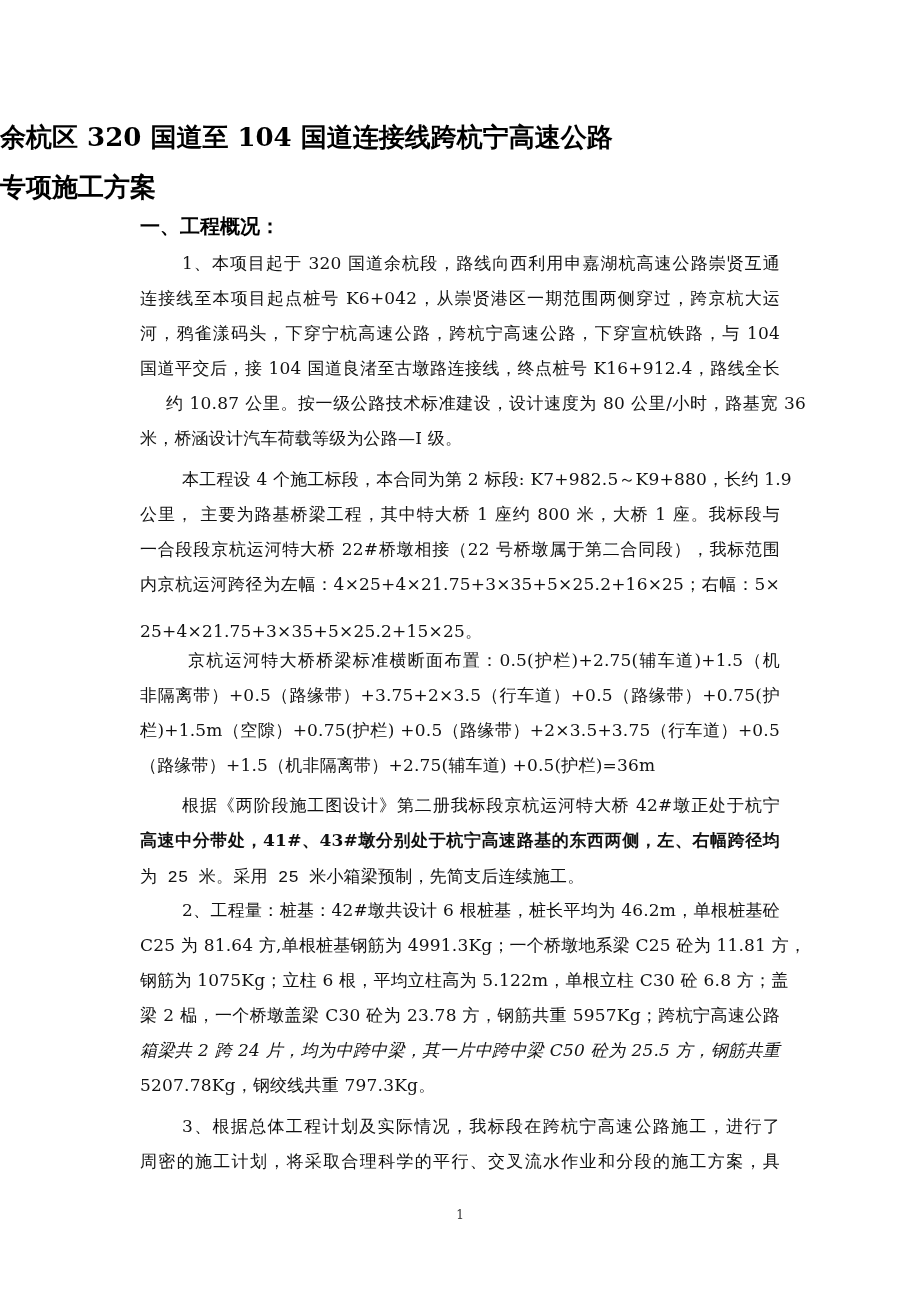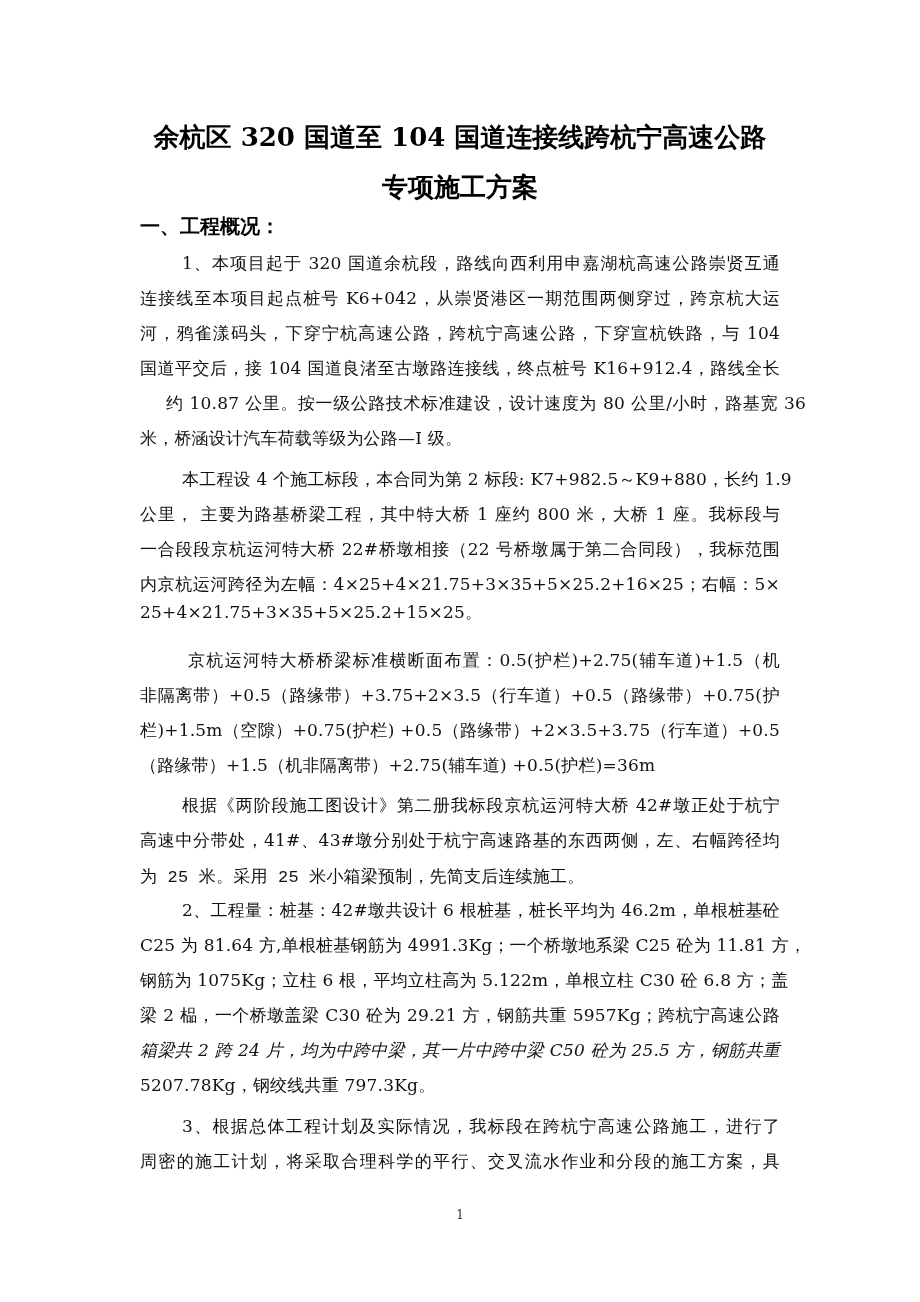--- a/index.html
+++ b/index.html
@@ -20,21 +20,21 @@
       left: 0;
       top: 0;
       width: 920px;
       height: 1302px;
       background: #ffffff;
     }
     .title {
       position: absolute;
       left: 0;
       width: 920px;
-      text-align: center;
+      text-align: left;
       font-family: "DejaVu Serif", "Liberation Serif", serif;
       font-weight: bold;
       font-size: 26px;
       line-height: 32px;
       color: #000000;
       white-space: nowrap;
     }
     .title-1 { top: 121px; }
     .title-2 { top: 171px; }
     .heading {
@@ -107,41 +107,41 @@
     <div class="line" style="top:105px;">国道平交后，接 104 国道良渚至古墩路连接线，终点桩号 K16+912.4，路线全长</div>
     <div class="line" style="top:140px;margin-left:26px;">约 10.87 公里。按一级公路技术标准建设，设计速度为 80 公里/小时，路基宽 36</div>
     <div class="line last" style="top:175px;">米，桥涵设计汽车荷载等级为公路—I 级。</div>
   </div>
 
   <div class="body-text" style="top:462px;">
     <div class="line indent" style="top:0px;">本工程设 4 个施工标段，本合同为第 2 标段: K7+982.5～K9+880，长约 1.9</div>
     <div class="line" style="top:35px;">公里， 主要为路基桥梁工程，其中特大桥 1 座约 800 米，大桥 1 座。我标段与</div>
     <div class="line" style="top:70px;">一合段段京杭运河特大桥 22#桥墩相接（22 号桥墩属于第二合同段），我标范围</div>
     <div class="line" style="top:105px;">内京杭运河跨径为左幅：4×25+4×21.75+3×35+5×25.2+16×25；右幅：5×</div>
-    <div class="line last" style="top:133px;">25+4×21.75+3×35+5×25.2+15×25。</div>
+    <div class="line last" style="top:152px;">25+4×21.75+3×35+5×25.2+15×25。</div>
   </div>
 
   <div class="body-text" style="top:643px;">
     <div class="line indent2" style="top:0px;">京杭运河特大桥桥梁标准横断面布置：0.5(护栏)+2.75(辅车道)+1.5（机</div>
     <div class="line" style="top:35px;">非隔离带）+0.5（路缘带）+3.75+2×3.5（行车道）+0.5（路缘带）+0.75(护</div>
     <div class="line" style="top:70px;">栏)+1.5m（空隙）+0.75(护栏) +0.5（路缘带）+2×3.5+3.75（行车道）+0.5</div>
     <div class="line last" style="top:105px;">（路缘带）+1.5（机非隔离带）+2.75(辅车道) +0.5(护栏)=36m</div>
   </div>
 
   <div class="body-text" style="top:788px;">
     <div class="line indent" style="top:0px;">根据《两阶段施工图设计》第二册我标段京杭运河特大桥 42#墩正处于杭宁</div>
-    <div class="line" style="top:35px;">高速中分带处，41#、43#墩分别处于杭宁高速路基的东西两侧，左、右幅跨径均</div>
+    <div class="line" style="top:35px;font-weight:bold;">高速中分带处，41#、43#墩分别处于杭宁高速路基的东西两侧，左、右幅跨径均</div>
     <div class="line last" style="top:72px;font-family:Liberation Mono, monospace;">为 25 米。采用 25 米小箱梁预制，先简支后连续施工。</div>
   </div>
 
   <div class="body-text" style="top:893px;">
     <div class="line indent" style="top:0px;">2、工程量：桩基：42#墩共设计 6 根桩基，桩长平均为 46.2m，单根桩基砼</div>
     <div class="line" style="top:35px;">C25 为 81.64 方,单根桩基钢筋为 4991.3Kg；一个桥墩地系梁 C25 砼为 11.81 方，</div>
     <div class="line" style="top:70px;">钢筋为 1075Kg；立柱 6 根，平均立柱高为 5.122m，单根立柱 C30 砼 6.8 方；盖</div>
-    <div class="line" style="top:105px;">梁 2 榀，一个桥墩盖梁 C30 砼为 29.21 方，钢筋共重 5957Kg；跨杭宁高速公路</div>
+    <div class="line" style="top:105px;">梁 2 榀，一个桥墩盖梁 C30 砼为 23.78 方，钢筋共重 5957Kg；跨杭宁高速公路</div>
     <div class="line" style="top:140px;font-style:italic;">箱梁共 2 跨 24 片，均为中跨中梁，其一片中跨中梁 C50 砼为 25.5 方，钢筋共重</div>
     <div class="line last" style="top:175px;">5207.78Kg，钢绞线共重 797.3Kg。</div>
   </div>
 
   <div class="body-text" style="top:1109px;">
     <div class="line indent" style="top:0px;">3、根据总体工程计划及实际情况，我标段在跨杭宁高速公路施工，进行了</div>
     <div class="line" style="top:35px;">周密的施工计划，将采取合理科学的平行、交叉流水作业和分段的施工方案，具</div>
   </div>
 
   <div class="page-number">1</div>

